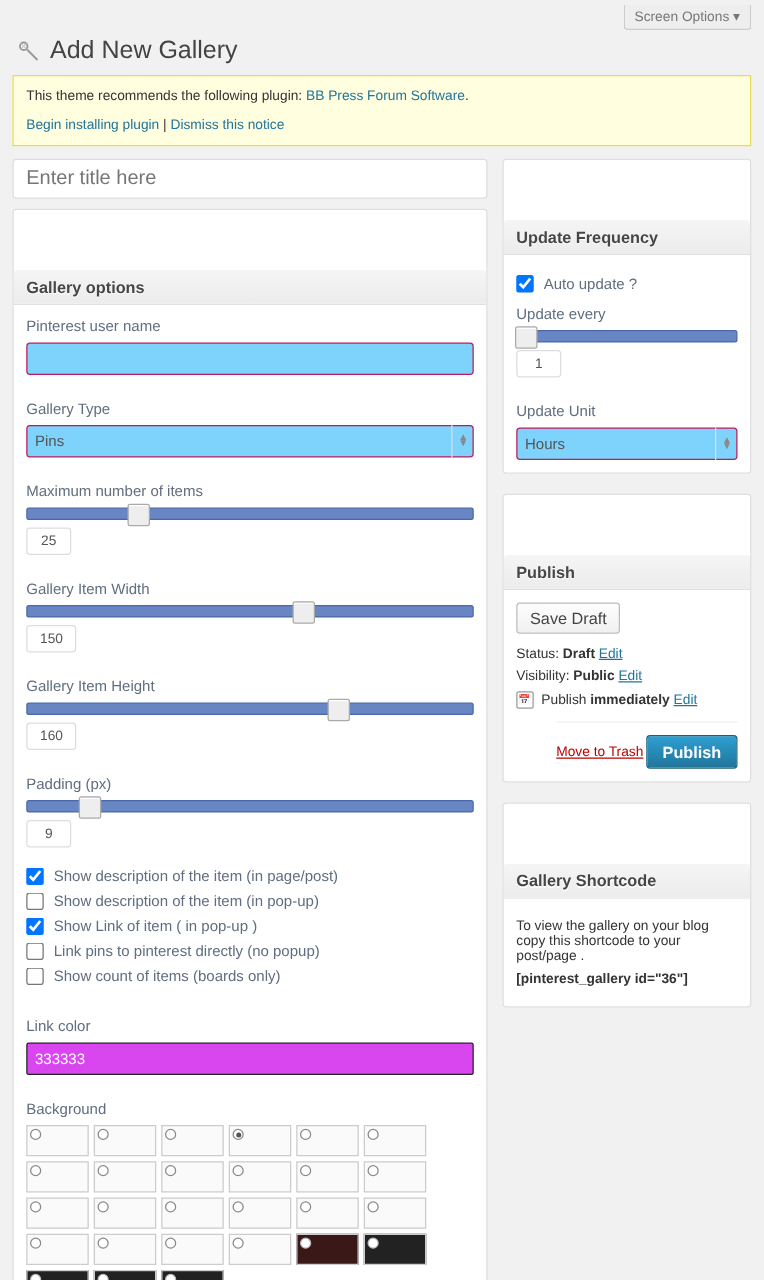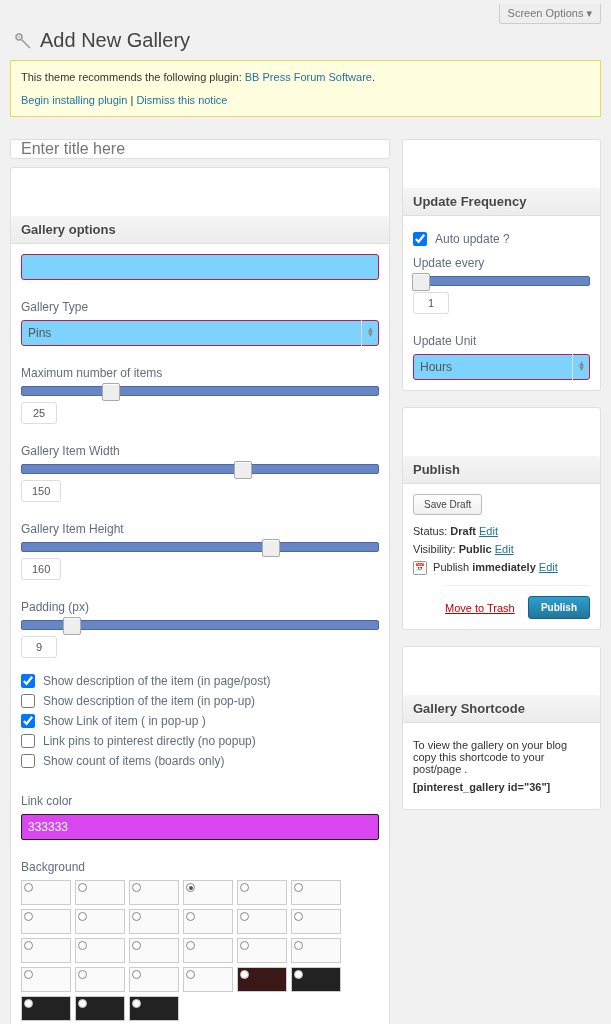--- a/index.html
+++ b/index.html
@@ -3,26 +3,26 @@
 <meta charset="utf-8">
 <style>
 * { box-sizing: border-box; margin: 0; padding: 0; }
 body { font-family: Arial, Helvetica, sans-serif; font-size: 12px; color: #333; background: #f1f1f1; width: 611px; }
 .wrap { padding: 0 10px 10px 10px; }
 .screen-options { text-align: right; padding: 4px 10px 0 0; }
 .screen-options-btn { display: inline-block; background: #eee; border: 1px solid #ccc; border-top: none; border-radius: 0 0 3px 3px; padding: 3px 8px; font-size: 11px; color: #777; cursor: pointer; }
 .page-title { display: flex; align-items: center; padding: 4px 0 8px 0; text-align: right; }
 .page-title .pin-icon { margin-right: 6px; color: #888; }
 .page-title h1 { font-size: 20px; font-weight: normal; color: #444; }
-.notice { background: #ffffe0; border: 1px solid #e6db55; padding: 8px 10px; margin-bottom: 22px; line-height: 1.5; font-size: 11px; }
+.notice { background: #ffffe0; border: 1px solid #e6db55; padding: 8px 10px; margin-bottom: 10px; line-height: 1.5; font-size: 11px; }
 .notice a { color: #21759b; text-decoration: none; }
 .layout { display: flex; gap: 12px; }
 .col-main { flex: 0 0 380px; }
 .col-side { flex: 1; }
-.title-input { width: 100%; height: 20px; padding: 4px 10px; font-size: 16px; color: #999; border: 1px solid #ddd; border-radius: 3px; background: #fff; margin-bottom: 8px; }
+.title-input { width: 100%; height: 32px; padding: 4px 10px; font-size: 16px; color: #999; border: 1px solid #ddd; border-radius: 3px; background: #fff; margin-bottom: 8px; }
 .postbox { background: #fff; border: 1px solid #dfdfdf; border-radius: 3px; margin-bottom: 16px; }
 .postbox-header { background: linear-gradient(#f5f5f5, #ececec); border-bottom: 1px solid #dfdfdf; padding: 6px 10px; border-radius: 3px 3px 0 0; margin-top: 48px; }
 .postbox-header h3 { font-size: 13px; font-weight: bold; color: #464646; text-shadow: 0 1px 0 #fff; }
 .postbox-inside { padding: 10px; }
 .field-label { display: block; color: #606e80; font-size: 12px; margin-bottom: 6px; margin-top: 10px; }
 .field-label:first-child { margin-top: 0; }
 .text-input, .select-input { width: 100%; border: 1px solid #be185d; border-radius: 3px; padding: 5px 6px; font-size: 12px; background: #7dd3fc; }
 .select-wrap { position: relative; }
 .select-input { appearance: none; padding-right: 24px; color: #555; }
 .select-caret { position: absolute; right: 0; top: 0; bottom: 0; width: 18px; border-left: 1px solid #ddd; display: flex; align-items: center; justify-content: center; font-size: 8px; color: #888; pointer-events: none; flex-direction: column; gap: 0; line-height: 0.6; }
@@ -37,21 +37,21 @@
 .bg-item.dark { background: #222; }
 .bg-item.dark2 { background: #3a1818; }
 .bg-radio { position: absolute; top: 2px; left: 2px; width: 9px; height: 9px; border: 1px solid #888; border-radius: 50%; background: #fff; }
 .bg-radio.dark { border-color: #bbb; }
 .bg-radio.selected::after { content: ''; position: absolute; top: 1.5px; left: 1.5px; width: 4px; height: 4px; border-radius: 50%; background: #555; }
 .side-row { margin: 6px 0; font-size: 11px; color: #333; }
 .side-row a { color: #21759b; text-decoration: underline; }
 .side-row .date-icon { display: inline-block; width: 14px; height: 14px; border: 1px solid #999; border-radius: 2px; font-size: 8px; text-align: center; line-height: 12px; margin-right: 3px; vertical-align: middle; color: #777; }
 .publish-footer { display: flex; justify-content: space-between; align-items: center; border-top: 1px solid #eee; padding-top: 10px; margin-top: 10px; margin-left: 32px; }
 .trash-link { color: #b00; text-decoration: underline; font-size: 11px; cursor: pointer; }
-.btn { border: 1px solid #bbb; background: linear-gradient(#fefefe, #f0f0f0); border-radius: 3px; padding: 4px 10px; font-size: 10px; cursor: pointer; color: #444; text-align: center; }
+.btn { border: 1px solid #bbb; background: linear-gradient(#fefefe, #f0f0f0); border-radius: 3px; padding: 4px 10px; font-size: 13px; cursor: pointer; color: #444; text-align: center; }
 .btn-primary { background: linear-gradient(#2e9fd2, #21759b); border-color: #1b607f; color: #fff; padding: 5px 12px; font-weight: bold; }
 .update-slider-track { position: relative; height: 10px; background: #6986c4; border: 1px solid #4a68a8; border-radius: 2px; margin-top: 4px; width: 100%; }
 .spacer { height: 10px; }
 </style>
 </head>
 <body>
 
 <div class="screen-options">
   <span class="screen-options-btn">Screen Options ▾</span>
 </div>
@@ -81,20 +81,21 @@
   <div class="layout">
     <div class="col-main">
       <input type="text" class="title-input" placeholder="Enter title here" style="">
 
       <div class="postbox">
         <div class="postbox-header">
             <h3>Gallery options</h3>
           </div>
         <div class="postbox-inside">
 
+          <label class="field-label">Pinterest user name</label>
           <input type="text" class="text-input" value="" style="">
 
           <div class="spacer"></div>
           <label class="field-label">Gallery Type</label>
           <div class="select-wrap">
             <select class="select-input"><option>Pins</option></select>
             <div class="select-caret">
                 <span>▲</span>
                 <span>▼</span>
               </div>

